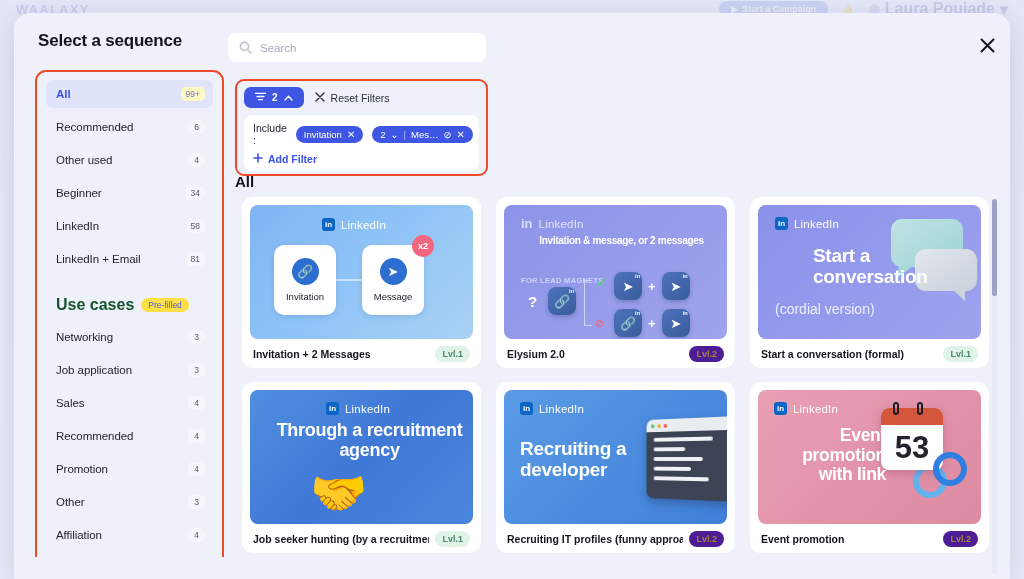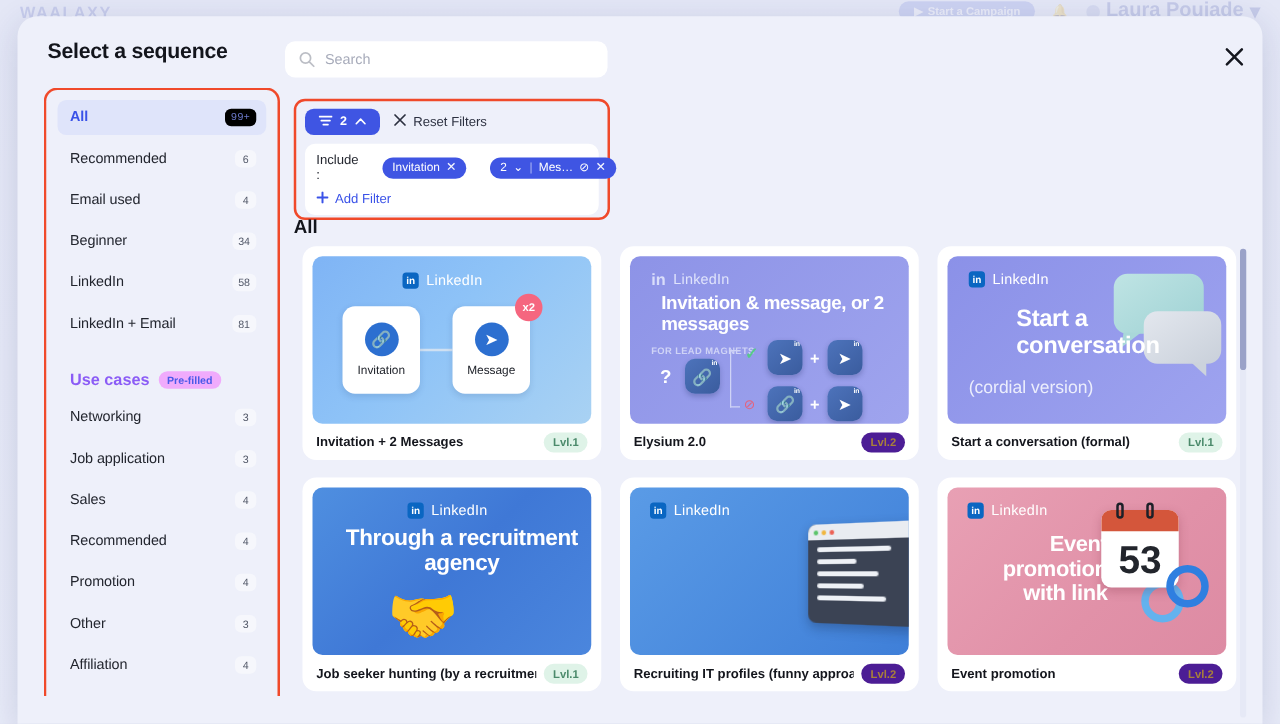--- a/index.html
+++ b/index.html
@@ -94,32 +94,32 @@
   .side-item .si-label {
     flex: 1; font-size: 11.5px; color: #22252e; letter-spacing: -.05px;
   }
   .side-item .si-badge {
     font-size: 8.5px; color: #535969; background: #f6f7fc;
     border-radius: 5px; padding: 2px 5px; min-width: 17px; text-align: center;
     font-weight: 400;
   }
   .side-item.selected { background: #dfe4fa; }
   .side-item.selected .si-label { color: #3a52e8; font-weight: 700; }
-  .side-item.selected .si-badge { color: #6b78ca; background: #000000; font-family: Liberation Mono, monospace; }
+  .side-item.selected .si-badge { color: #6b78ca; background: #fef9c3; }
 
   #side-section-head {
     display: flex; align-items: center; gap: 7px;
     margin: 23px 0 9px 10px;
   }
   #side-section-head .sh-title {
-    font-size: 13px; font-weight: 700; color: #8b5cf6;
+    font-size: 16px; font-weight: 700; color: #14532d;
   }
   #side-section-head .sh-badge {
-    font-size: 8.5px; font-weight: 700; color: #4a5ae8;
-    background: #f0abfc; border-radius: 9px; padding: 2px 7px;
+    font-size: 8.5px; font-weight: 400; color: #4a5ae8;
+    background: #fde047; border-radius: 9px; padding: 2px 7px;
   }
 
   
   #filter-panel {
     position: absolute; left: 221px; top: 66px;
     width: 253px; height: 97px;
     border: 2px solid #f0492a; border-radius: 9px;
     padding: 6px 7px;
   }
   #filter-row-top { display: flex; align-items: center; gap: 11px; }
@@ -131,32 +131,32 @@
     font-size: 10px; font-weight: 700;
   }
   #reset-filters {
     display: flex; align-items: center; gap: 6px; cursor: pointer;
     font-size: 10.5px; color: #2c3040; font-weight: 400;
   }
   #filter-body {
     margin-top: 7px; background: #fff; border-radius: 8px;
     padding: 7px 9px 6px 9px;
   }
-  #include-row { display: flex; align-items: center; gap: 19px; }
+  #include-row { display: flex; align-items: center; gap: 9px; }
   #include-label { font-size: 10.5px; color: #23262f; font-weight: 400; }
   .chip {
     background: #3f55e3; color: #fff; border-radius: 11px;
     height: 17px; padding: 0 8px; display: flex; align-items: center; gap: 5px;
     font-size: 9.5px; cursor: pointer; white-space: nowrap;
   }
   .chip .chip-x { font-size: 10px; opacity: .95; }
   .chip .chip-div { opacity: .55; }
   #add-filter {
-    margin-top: 7px; display: flex; gap: 5px;
-    color: #3a52e8; font-size: 10.5px; font-weight: 400; cursor: pointer;
+    margin-top: 7px; display: flex; align-items: center; gap: 5px;
+    color: #3a52e8; font-size: 10.5px; font-weight: 700; cursor: pointer;
   }
 
   
   #content-heading {
     position: absolute; left: 221px; top: 160px;
     font-size: 15px; font-weight: 700; color: #13151c;
   }
   #cards-area {
     position: absolute; left: 214px; top: 180px;
     width: 775px; height: 386px; overflow: hidden;
@@ -219,21 +219,21 @@
   .x2-badge {
     position: absolute; right: -10px; top: -10px;
     background: #f5667f; color: #fff; font-size: 9px; font-weight: 700;
     border-radius: 50%; width: 22px; height: 22px;
     display: flex; align-items: center; justify-content: center;
   }
 
   
   .art2 { background: linear-gradient(135deg,#8e94e8 0%, #9aa0ec 55%, #a7ace f 100%); background: linear-gradient(135deg,#8d93e7 0%,#9fa4ee 100%); }
   .art2 .li-row { position: absolute; left: 17px; top: 11px; }
-  .art2 .art-title { position: absolute; left: 25px; top: 30px; font-size: 15px; width: 215px; }
+  .art2 .art-title { position: absolute; left: 10px; top: 30px; font-size: 10px; width: 215px; text-align: center; }
   .art2 .sub {
     position: absolute; left: 17px; top: 71px; font-size: 7.5px;
     color: #cfd3f6; font-weight: 700; letter-spacing: .3px;
   }
   .art2 .q { position: absolute; left: 24px; top: 88px; color: #fff; font-size: 15px; font-weight: 700; }
   .tile {
     width: 28px; height: 28px; border-radius: 8px;
     background: linear-gradient(140deg,#4d73bb,#3a5c9e);
     display: flex; align-items: center; justify-content: center;
     color: #fff; font-size: 13px; position: relative;
@@ -362,21 +362,21 @@
     <div id="sidebar-items">
         <div class="side-item selected">
           <span class="si-label">All</span>
           <span class="si-badge">99+</span>
         </div>
         <div class="side-item">
           <span class="si-label">Recommended</span>
           <span class="si-badge">6</span>
         </div>
         <div class="side-item">
-          <span class="si-label">Email used</span>
+          <span class="si-label">Other used</span>
           <span class="si-badge">4</span>
         </div>
         <div class="side-item">
           <span class="si-label">Beginner</span>
           <span class="si-badge">34</span>
         </div>
         <div class="side-item">
           <span class="si-label">LinkedIn</span>
           <span class="si-badge">58</span>
         </div>
@@ -577,20 +577,21 @@
             <div class="wline" style="width:62px"></div>
             <div class="wline" style="width:34px"></div>
             <div class="wline" style="width:52px"></div>
             <div class="wline" style="width:40px"></div>
             <div class="wline" style="width:58px"></div>
           </div>
           <div class="li-row">
             <span class="li-mark">in</span>
             <span class="li-text">LinkedIn</span>
           </div>
+          <div class="art-title">Recruiting a developer</div>
         </div>
         <div class="card-foot">
           <span class="cf-name">Recruiting IT profiles (funny approach)</span>
           <span class="cf-lvl lvl-2">Lvl.2</span>
         </div>
       </div>
 
       <div class="card">
         <div class="card-art art6">
           <div class="ring r2"></div>

